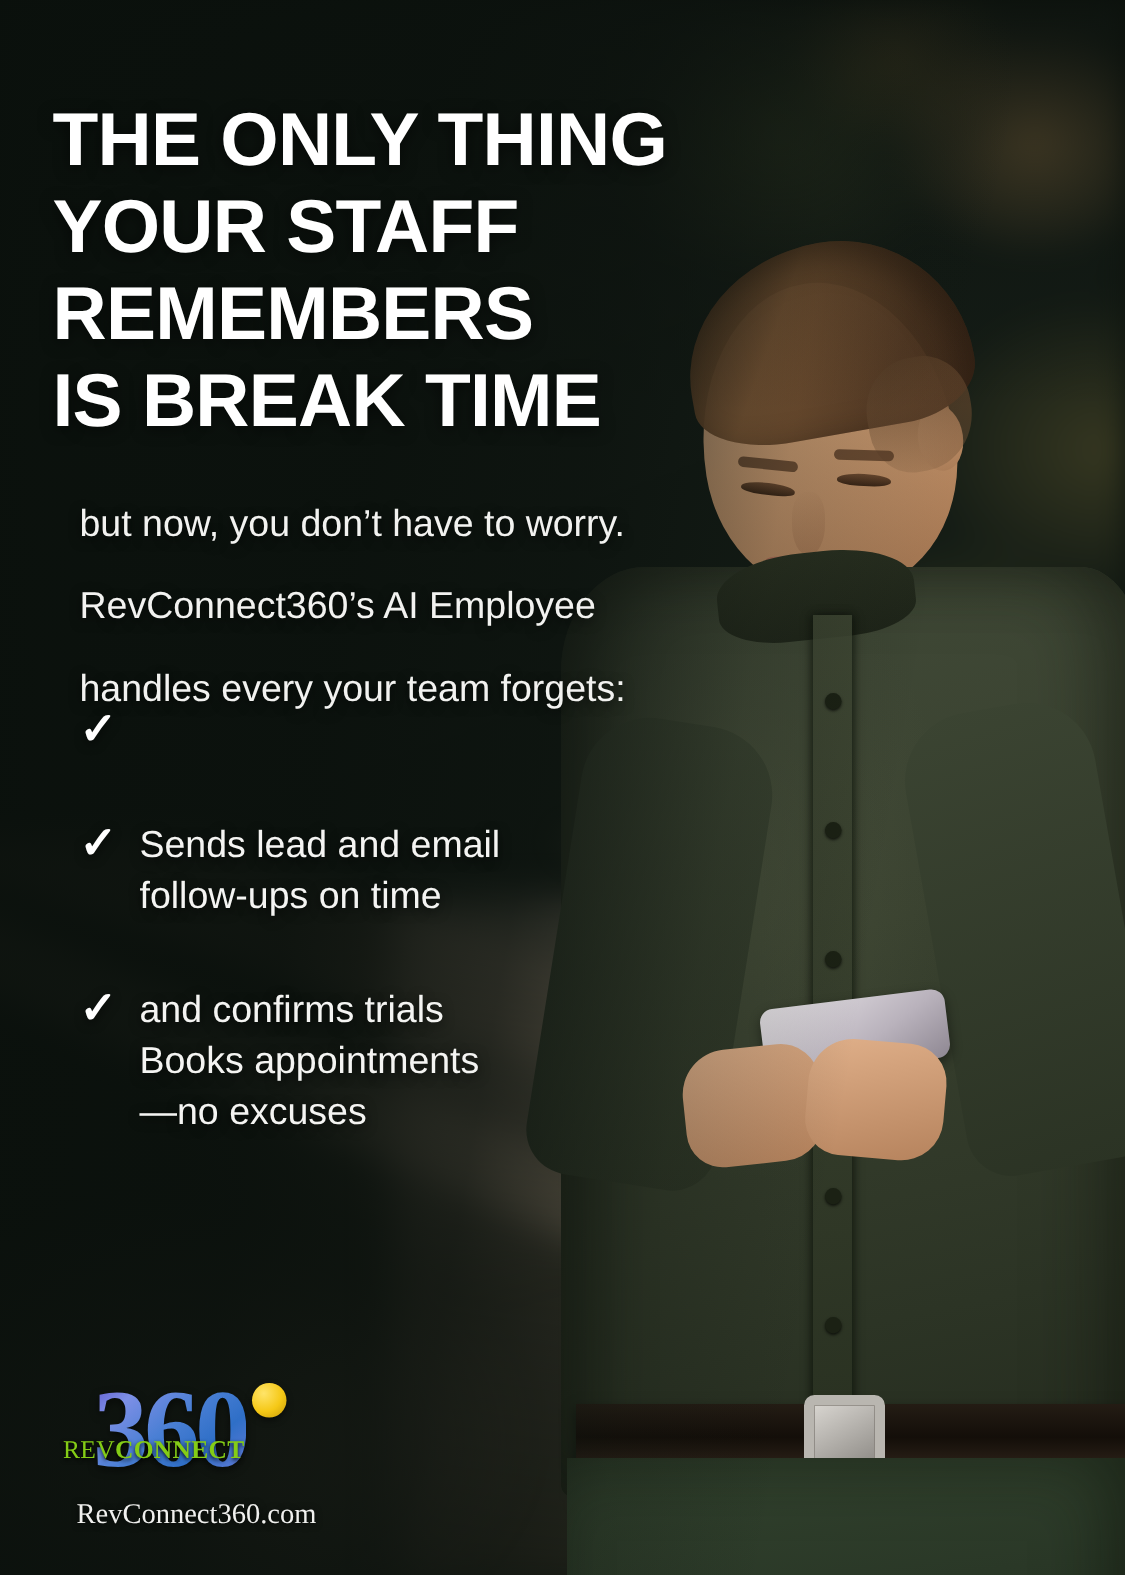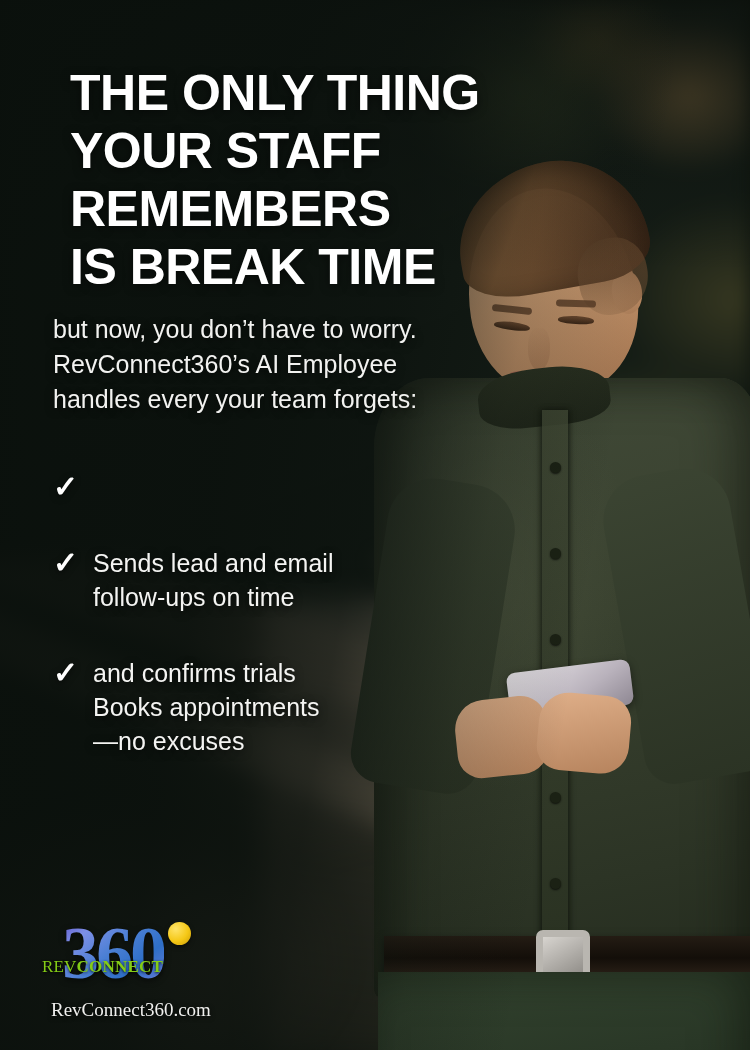--- a/index.html
+++ b/index.html
@@ -191,36 +191,36 @@
     position:absolute; inset:0;
     background:
       linear-gradient(100deg, rgba(10,16,12,.95) 0%, rgba(11,17,13,.92) 32%, rgba(12,18,14,.72) 48%, rgba(14,20,15,.22) 62%, rgba(16,22,16,0) 74%),
       linear-gradient(180deg, rgba(8,12,9,.55) 0%, rgba(8,12,9,0) 26%);
   }
 
   
   .content{ position:absolute; inset:0; }
 
   .headline{
-    position:absolute; left:70px; top:64px; width:470px;
+    position:absolute; left:35px; top:64px; width:470px;
     color:#ffffff;
     font-size:50px; line-height:58px;
     font-weight:700; letter-spacing:-0.5px;
     text-transform:uppercase;
     text-shadow:0 2px 10px rgba(0,0,0,.55);
   }
   .headline .ln{ display:block; white-space:nowrap; }
 
   .subhead{
     position:absolute; left:53px; top:312px; width:450px;
     color:#f2f2f0;
     font-size:25px; line-height:35px; font-weight:400;
     text-shadow:0 2px 8px rgba(0,0,0,.65);
   }
-  .subhead .ln{ display:block; white-space:nowrap; }
+  .subhead .ln{ display:block; white-space:nowrap;margin-top:20px; }
 
   .bullets{ position:absolute; left:53px; top:470px; width:420px; }
   .bullet{ display:flex; align-items:flex-start; margin-bottom:42px; }
   .check{
     flex:0 0 auto; width:40px;
     color:#ffffff; font-size:30px; line-height:34px; font-weight:700;
     text-shadow:0 2px 7px rgba(0,0,0,.6);
   }
   .bullet-text{
     color:#f4f4f2; font-size:25px; line-height:34px; font-weight:400;

